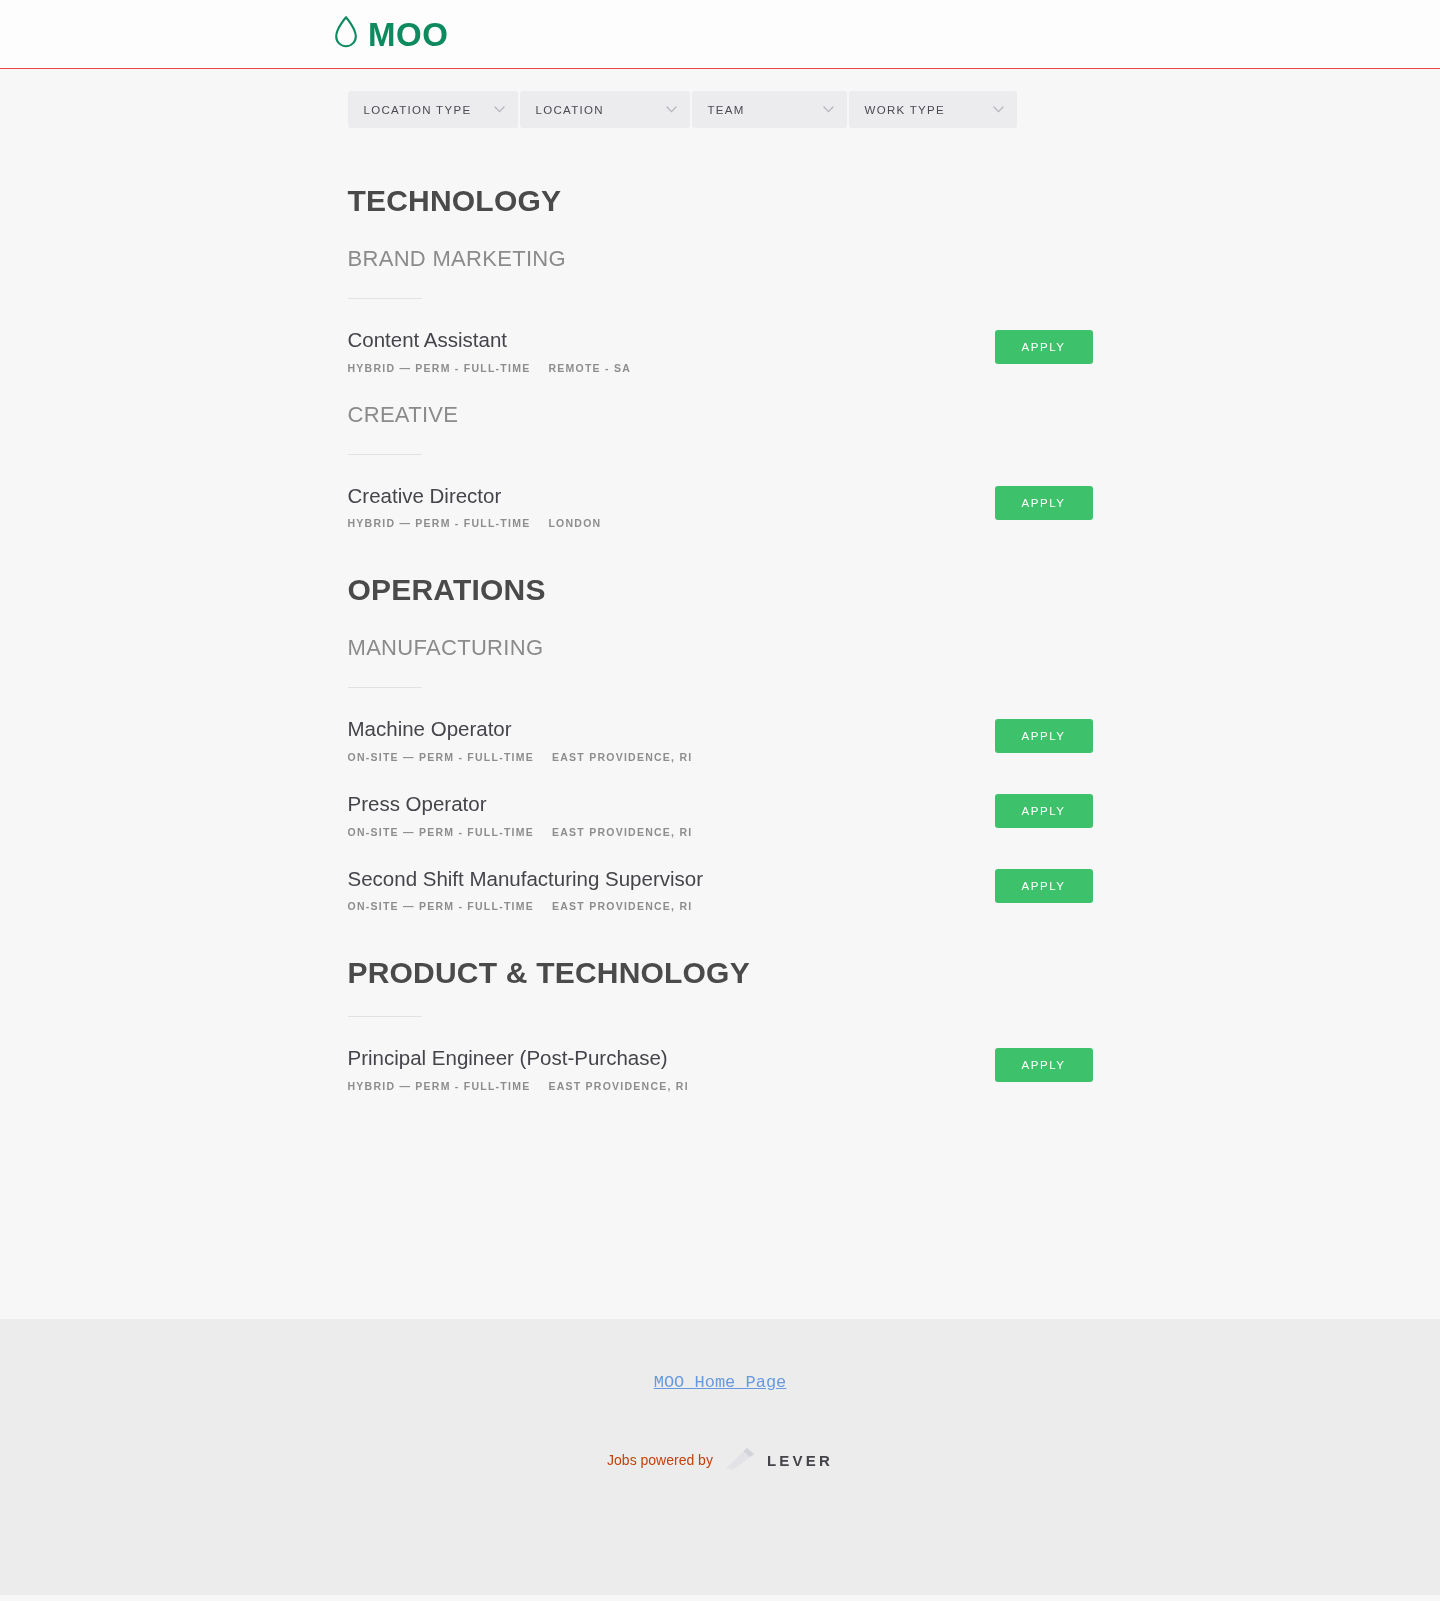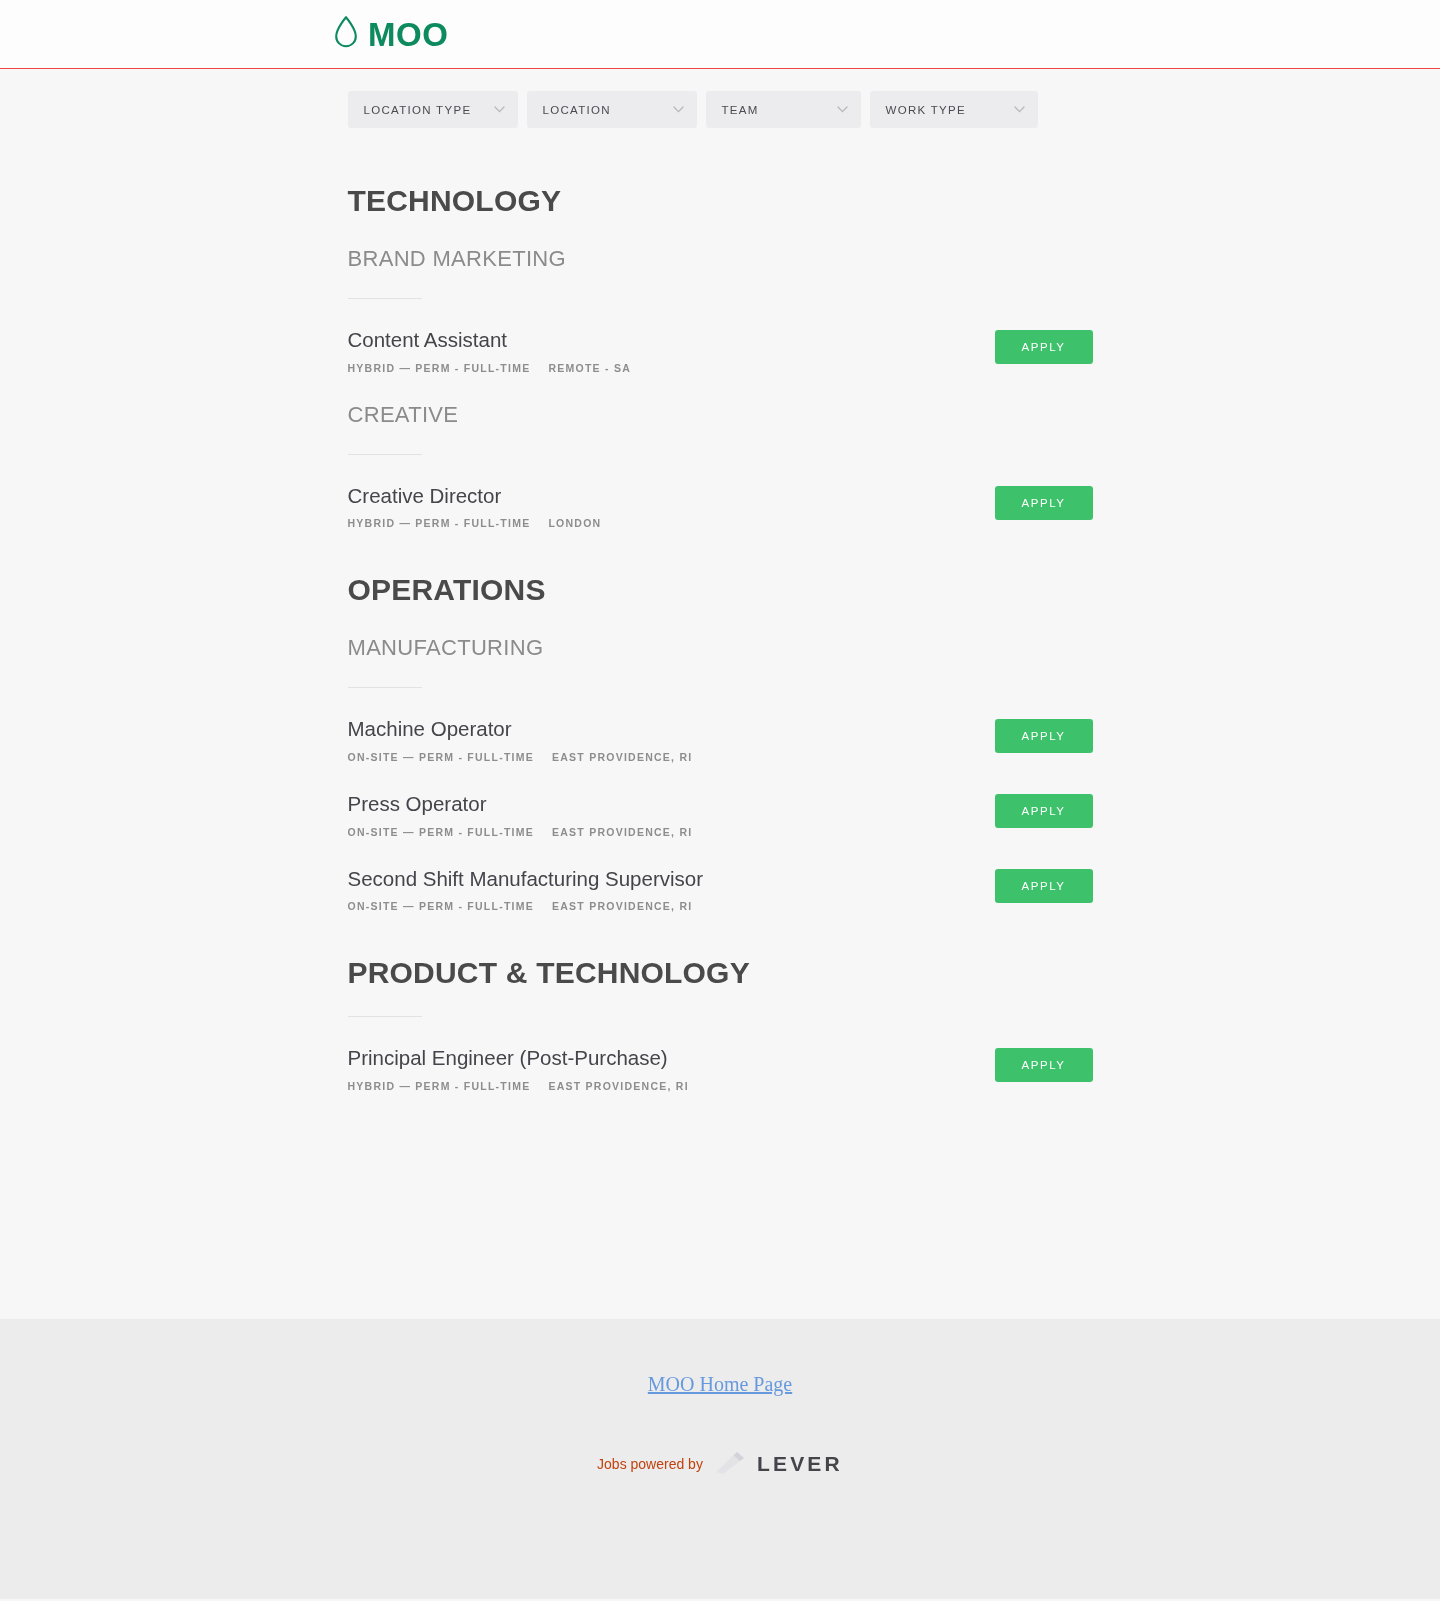--- a/index.html
+++ b/index.html
@@ -46,21 +46,21 @@
   .inner {
     width: 745px;
     margin: 0 auto;
     padding-left: 0;
   }
   .page-wrap { width: 1440px; }
 
   
   .filters {
     display: flex;
-    gap: 9px;
+    gap: 2px;
     padding-top: 22px;
     padding-bottom: 10px;
   }
   .filter-btn {
     background: #ececee;
     border: none;
     border-radius: 3px;
     height: 37px;
     display: flex;
     align-items: center;
@@ -160,38 +160,38 @@
 
   
   .site-footer {
     background: #ececed;
     padding-top: 54px;
     padding-bottom: 120px;
     text-align: center;
   }
   .home-link {
     color: #6699dd;
-    font-size: 20px;
+    font-size: 17px;
     text-decoration: underline;
-    font-family: Liberation Serif, serif;
+    font-family: Liberation Mono, monospace;
   }
   .powered {
     margin-top: 53px;
     display: flex;
     align-items: center;
     justify-content: center;
     gap: 10px;
   }
   .powered-text {
     font-size: 14px;
     color: #c2410c;
   }
   .lever-mark { display: block; }
   .lever-word {
-    font-size: 21px;
+    font-size: 15px;
     font-weight: 700;
     letter-spacing: 3.2px;
     color: #44444a;
   }
 </style>
 </head>
 <body>
 
 <div class="page-wrap">
 

